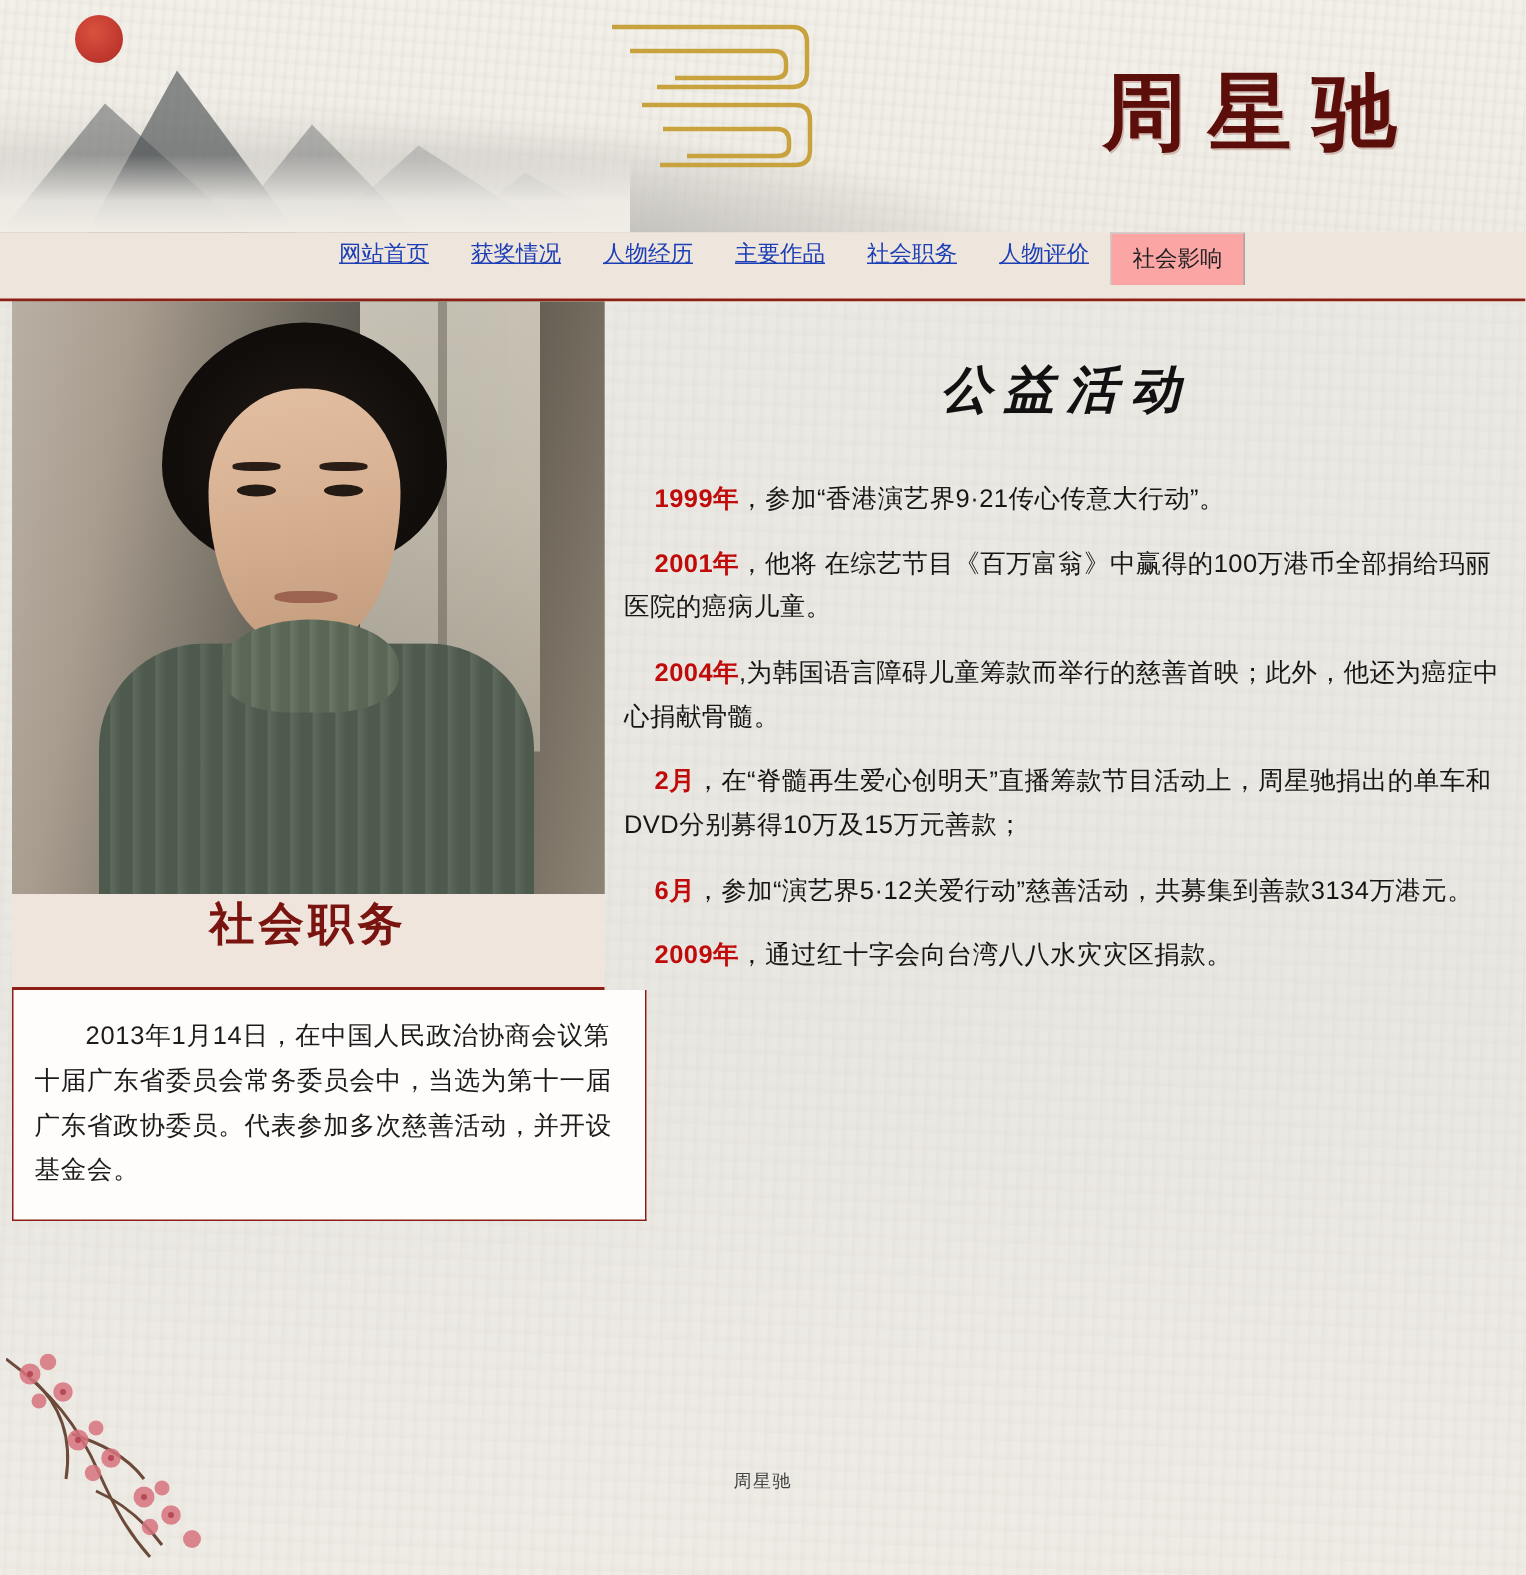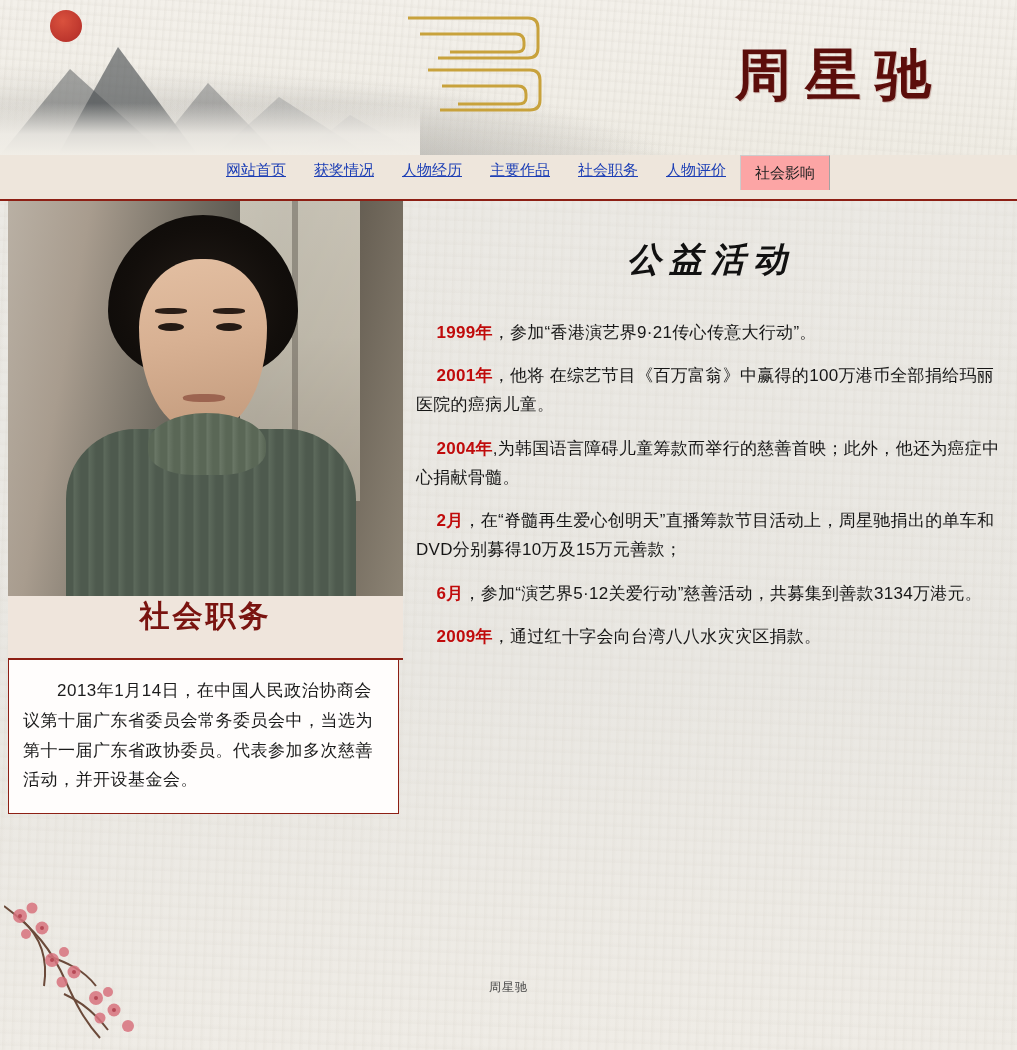--- a/index.html
+++ b/index.html
@@ -208,21 +208,21 @@
     border-bottom: 2px solid #8d1f14;
   }
   .section-title {
     font-family: "DejaVu Serif", "Liberation Serif", serif;
     font-size: 30px;
     font-weight: bold;
     color: #7a1410;
     letter-spacing: 3px;
   }
   .info-box {
-    width: 391px;
+    width: 423px;
     box-sizing: border-box;
     background: #fffdfc;
     border: 1px solid #8d1f14;
     border-top: none;
     padding: 16px 14px 18px 14px;
     font-size: 17px;
     line-height: 1.75;
     color: #1b1b1b;
     text-indent: 2em;
     letter-spacing: .5px;

